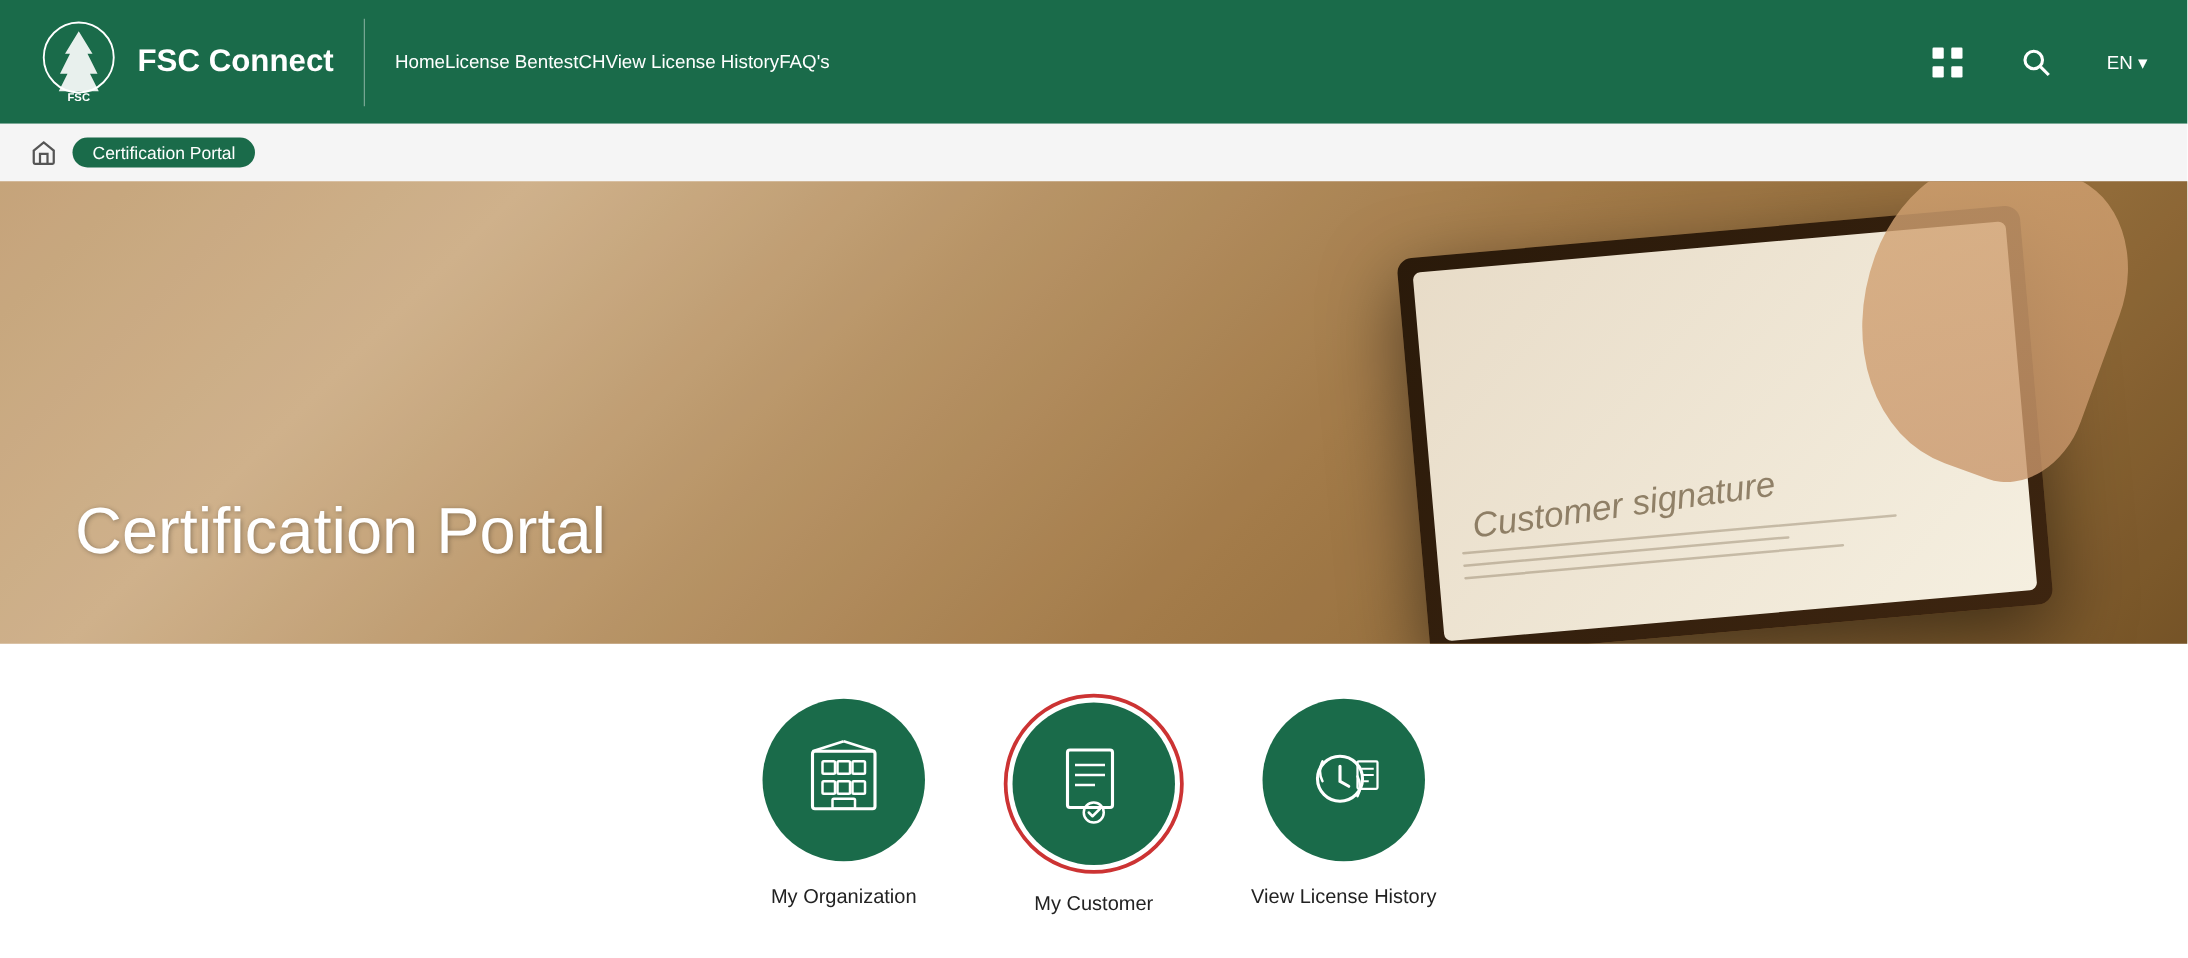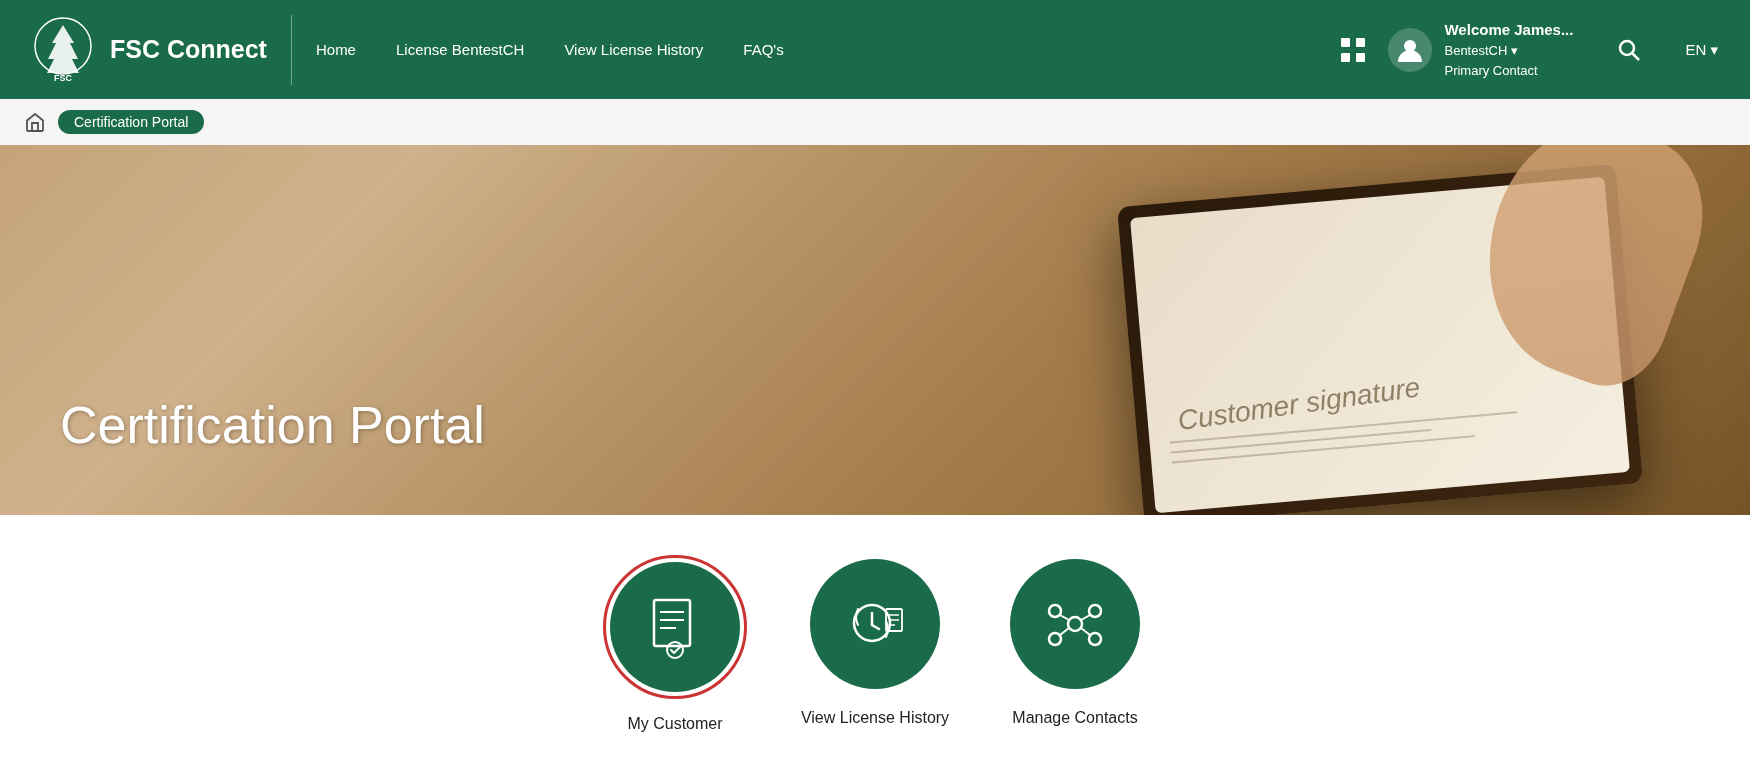--- a/index.html
+++ b/index.html
@@ -32,21 +32,20 @@
     }
     .fsc-logo svg { width: 62px; height: 70px; }
     .header-brand {
       font-size: 25px;
       font-weight: 600;
       color: white;
     }
     .header-nav {
       display: flex;
       align-items: center;
-      gap: 40px;
       flex: 1;
     }
     .nav-item {
       color: white;
       font-size: 15px;
       cursor: pointer;
       text-decoration: none;
     }
     .header-right {
       display: flex;
@@ -266,33 +265,20 @@
 
     <div class="grid-icon">
       <svg width="30" height="30" viewBox="0 0 30 30" fill="white">
         <rect x="3" y="3" width="9" height="9" rx="1"></rect>
         <rect x="18" y="3" width="9" height="9" rx="1"></rect>
         <rect x="3" y="18" width="9" height="9" rx="1"></rect>
         <rect x="18" y="18" width="9" height="9" rx="1"></rect>
       </svg>
     </div>
 
-    <div class="user-area">
-      <div class="user-avatar">
-        <svg width="28" height="28" viewBox="0 0 28 28" fill="white">
-          <circle cx="14" cy="10" r="6"></circle>
-          <path d="M2 26c0-6.627 5.373-12 12-12s12 5.373 12 12" fill="white"></path>
-        </svg>
-      </div>
-      <div class="user-info">
-        <div class="welcome">Welcome James...</div>
-        <div class="org">BentestCH ▾</div>
-        <div class="role">Primary Contact</div>
-      </div>
-    </div>
 
     <div class="search-icon-btn">
       <svg width="26" height="26" viewBox="0 0 26 26" fill="none" stroke="white" stroke-width="2.5">
         <circle cx="11" cy="11" r="7"></circle>
         <line x1="16.5" y1="16.5" x2="23" y2="23"></line>
       </svg>
     </div>
 
     <button class="lang-btn">EN ▾</button>
   </div>
@@ -322,20 +308,40 @@
         </div>
       </div>
     </div>
     <div class="hero-hand"></div>
   </div>
   <div class="hero-text">Certification Portal</div>
 </div>
 
 <div class="portal-items">
 
+  <div class="portal-item">
+    <div class="portal-icon-wrapper">
+      <div class="portal-icon-circle">
+        <svg width="70" height="70" viewBox="0 0 70 70" fill="none" xmlns="http://www.w3.org/2000/svg">
+
+          <rect x="10" y="12" width="50" height="46" rx="2" stroke="white" stroke-width="2.5" fill="none"></rect>
+          <rect x="18" y="20" width="10" height="10" rx="1" stroke="white" stroke-width="2" fill="none"></rect>
+          <rect x="30" y="20" width="10" height="10" rx="1" stroke="white" stroke-width="2" fill="none"></rect>
+          <rect x="42" y="20" width="10" height="10" rx="1" stroke="white" stroke-width="2" fill="none"></rect>
+          <rect x="18" y="36" width="10" height="10" rx="1" stroke="white" stroke-width="2" fill="none"></rect>
+          <rect x="30" y="36" width="10" height="10" rx="1" stroke="white" stroke-width="2" fill="none"></rect>
+          <rect x="42" y="36" width="10" height="10" rx="1" stroke="white" stroke-width="2" fill="none"></rect>
+          <rect x="26" y="50" width="18" height="8" rx="1" stroke="white" stroke-width="2" fill="none"></rect>
+          <line x1="10" y1="12" x2="35" y2="4" stroke="white" stroke-width="2"></line>
+          <line x1="60" y1="12" x2="35" y2="4" stroke="white" stroke-width="2"></line>
+        </svg>
+      </div>
+    </div>
+    <span class="portal-label">My Organization</span>
+  </div>
 
   <div class="portal-item selected">
     <div class="portal-icon-wrapper" style="border: 3px solid #cc3333; border-radius: 50%; padding: 4px; display:inline-block;">
       <div class="portal-icon-circle">
         <svg width="70" height="70" viewBox="0 0 70 70" fill="none" xmlns="http://www.w3.org/2000/svg">
 
           <rect x="14" y="8" width="36" height="46" rx="2" stroke="white" stroke-width="2.5" fill="none"></rect>
           <line x1="20" y1="20" x2="44" y2="20" stroke="white" stroke-width="2"></line>
           <line x1="20" y1="28" x2="44" y2="28" stroke="white" stroke-width="2"></line>
           <line x1="20" y1="36" x2="36" y2="36" stroke="white" stroke-width="2"></line>
@@ -362,34 +368,15 @@
           <rect x="46" y="20" width="16" height="22" rx="1" stroke="white" stroke-width="1.8" fill="none"></rect>
           <line x1="49" y1="26" x2="59" y2="26" stroke="white" stroke-width="1.5"></line>
           <line x1="49" y1="31" x2="59" y2="31" stroke="white" stroke-width="1.5"></line>
           <line x1="49" y1="36" x2="55" y2="36" stroke="white" stroke-width="1.5"></line>
         </svg>
       </div>
     </div>
     <span class="portal-label">View License History</span>
   </div>
 
-  <div class="portal-item">
-    <div class="portal-icon-wrapper">
-      <div class="portal-icon-circle">
-        <svg width="70" height="70" viewBox="0 0 70 70" fill="none" xmlns="http://www.w3.org/2000/svg">
-
-          <circle cx="35" cy="35" r="7" stroke="white" stroke-width="2.5" fill="none"></circle>
-          <circle cx="15" cy="22" r="6" stroke="white" stroke-width="2.5" fill="none"></circle>
-          <circle cx="55" cy="22" r="6" stroke="white" stroke-width="2.5" fill="none"></circle>
-          <circle cx="15" cy="50" r="6" stroke="white" stroke-width="2.5" fill="none"></circle>
-          <circle cx="55" cy="50" r="6" stroke="white" stroke-width="2.5" fill="none"></circle>
-          <line x1="20" y1="26" x2="29" y2="31" stroke="white" stroke-width="2"></line>
-          <line x1="50" y1="26" x2="41" y2="31" stroke="white" stroke-width="2"></line>
-          <line x1="20" y1="46" x2="29" y2="39" stroke="white" stroke-width="2"></line>
-          <line x1="50" y1="46" x2="41" y2="39" stroke="white" stroke-width="2"></line>
-        </svg>
-      </div>
-    </div>
-    <span class="portal-label">Manage Contacts</span>
-  </div>
 
 
 </div>
 
 </body></html>

